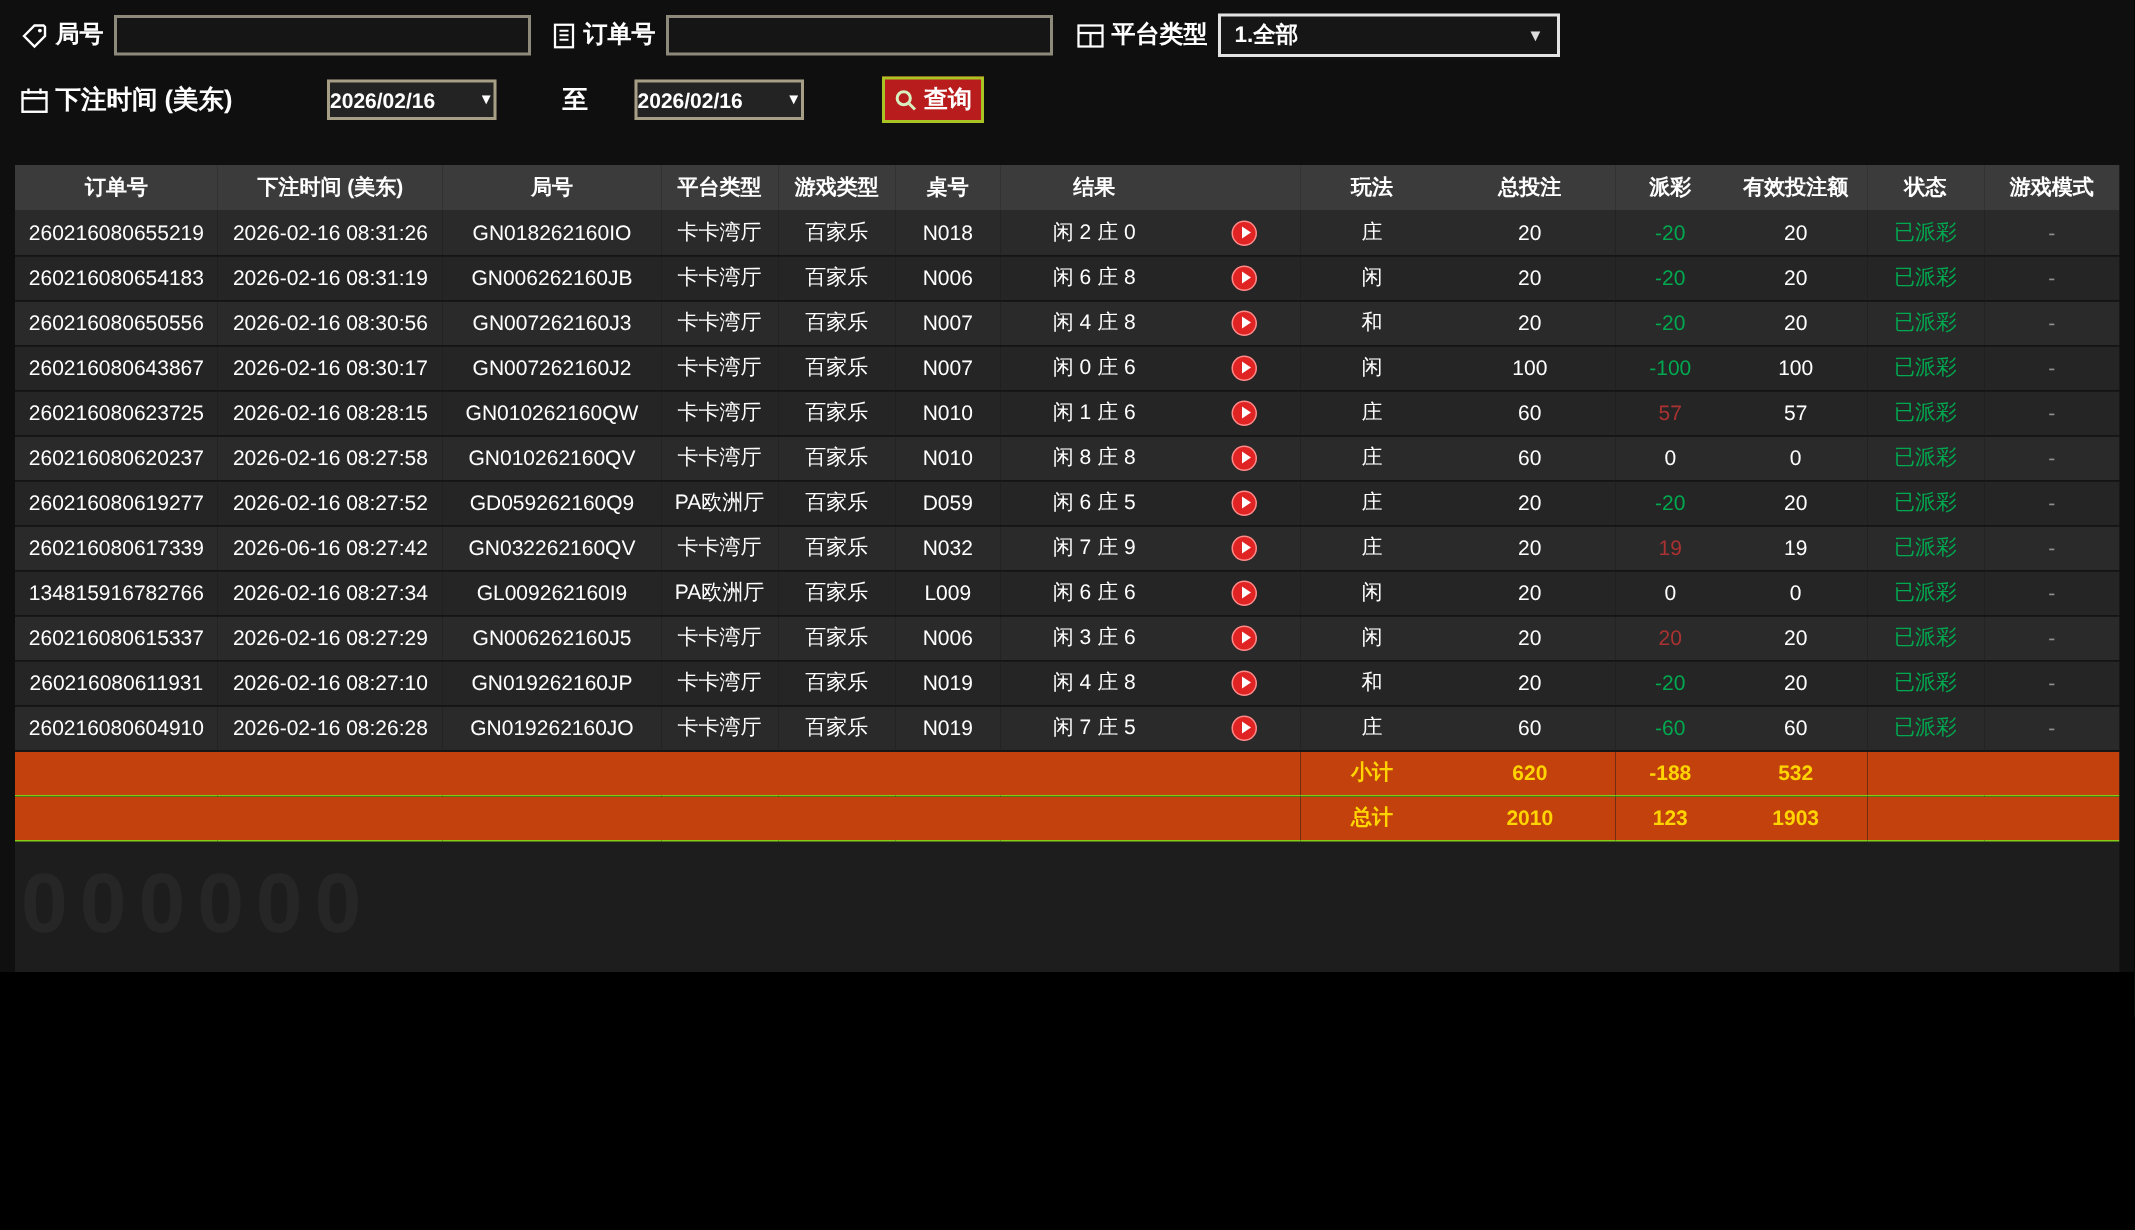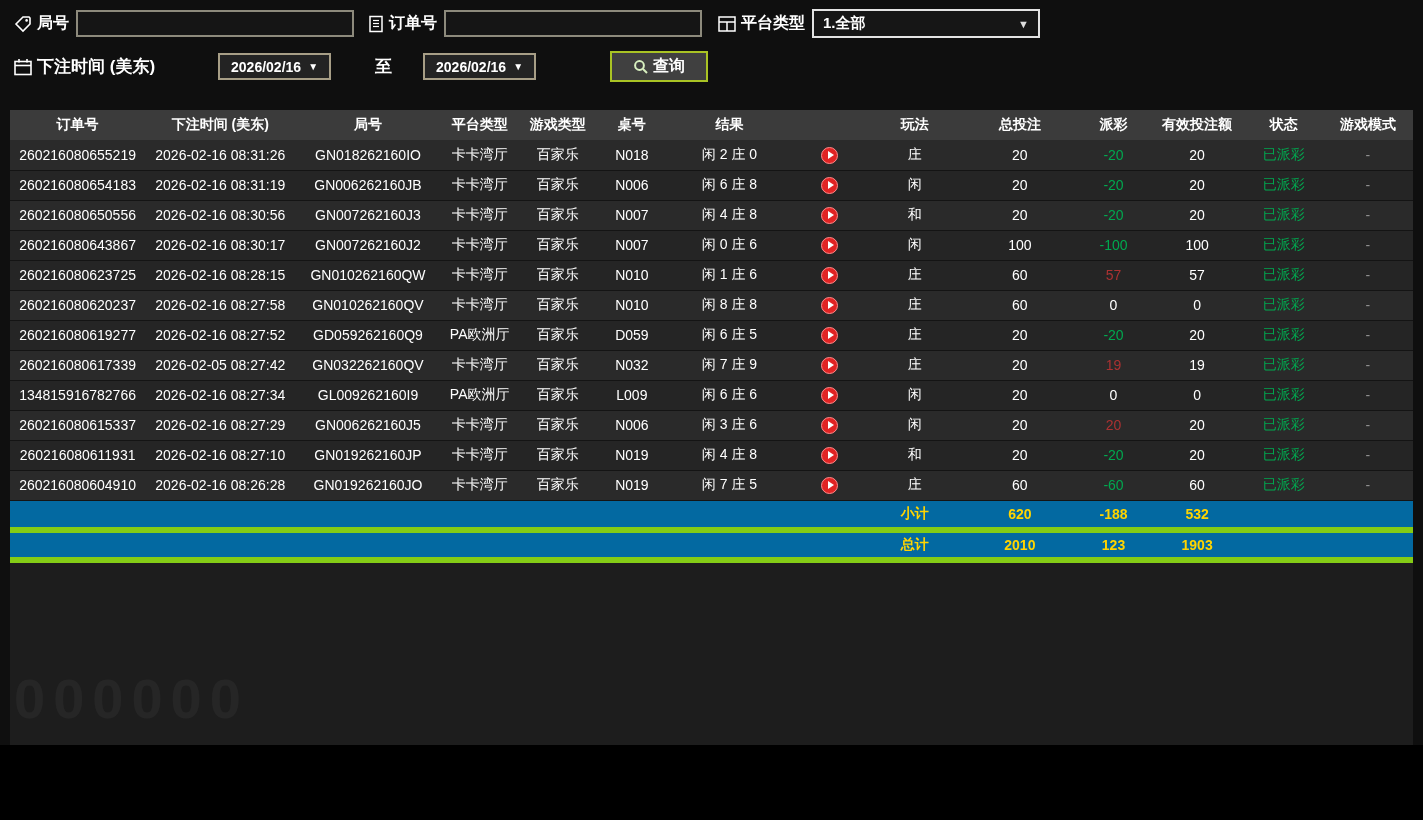--- a/index.html
+++ b/index.html
@@ -1,18 +1,18 @@
 <!DOCTYPE html>
 <html><head>
 <meta charset="utf-8">
 <style>
   * { margin:0; padding:0; box-sizing:border-box; }
   html,body { background:#000; }
   .page {
-    position:relative; width:1423px; height:745px; overflow:hidden;
+    position:relative; width:1423px; height:648px; overflow:hidden;
     background:#0f0f0f; color:#fff;
     font-family:"Liberation Sans","DejaVu Sans",sans-serif;
   }
   .watermark {
     position:absolute; bottom:14px; left:14px; font-size:56px; font-weight:bold;
     letter-spacing:8px; color:rgba(255,255,255,0.045); pointer-events:none;
   }
   
   .filter-row { display:flex; align-items:center; }
   .row1 { padding:9px 14px 2px 14px; }
@@ -30,30 +30,30 @@
   .grp3 { margin-left:16px; }
   .dropdown {
     width:228px; height:29px; border:2px solid #e3e3e3; background:#161616;
     display:flex; align-items:center; padding:0 9px; font-size:15px; font-weight:bold;
     cursor:pointer;
   }
   .dropdown .dd-arrow { margin-left:auto; font-size:11px; color:#ddd; }
   .bet-time-label { font-size:17px; }
   .date-field {
     width:113px; height:27px; border:2px solid #a79e86; background:#232323;
-    display:flex; align-items:center; justify-content:center; gap:7px;
+    display:flex; align-items:center; justify-content:space-between; gap:7px;
     font-size:14px; font-weight:bold; cursor:pointer;
   }
   .df1 { margin-left:56px; }
   .to-label { margin-left:44px; font-size:17px; font-weight:bold; }
   .df2 { margin-left:31px; }
   .query-btn {
-    margin-left:74px; height:31px; border:2px solid #a9c324; background:#404040;
+    margin-left:52px; height:31px; border:2px solid #a9c324; background:#b91c1c;
     color:#fff; font-weight:bold; font-size:16px; display:flex; align-items:center;
-    padding:0 21px; gap:4px; cursor:pointer; font-family:inherit;
+    padding:0 6px; gap:4px; cursor:pointer; font-family:inherit;
   }
   
   .table-wrap { margin:24px 10px 0 10px; height:672px; background:#1d1d1d; overflow:hidden; }
   table { width:100%; border-collapse:collapse; table-layout:fixed; }
   thead th {
     background:#3b3b3b; height:30px; font-size:14px; font-weight:bold;
     color:#fff; text-align:center; white-space:nowrap;
   }
   td { height:30px; text-align:center; white-space:nowrap; overflow:hidden; font-size:14px; }
   .data-row { border-bottom:1px solid #141414; }
@@ -66,21 +66,21 @@
   .dim { color:#8f8f8f; }
   .play-btn {
     display:inline-flex; width:17px; height:17px; border-radius:50%;
     background:#e02424; align-items:center; justify-content:center;
     vertical-align:middle; cursor:pointer; border:1px solid #ff8a8a;
   }
   .tri {
     width:0; height:0; margin-left:3px;
     border-left:6px solid #fff; border-top:4px solid transparent; border-bottom:4px solid transparent;
   }
-  .summary-row { background:#0369a1; border-bottom:6px solid #84cc16; }
+  .summary-row { background:#c2410c; border-bottom:1px solid #84cc16; }
   .summary-row td { color:#ffd400; font-weight:bold; }
   
   .footer { display:flex; align-items:center; height:34px; padding:0 18px; font-size:14px; }
   .per-page { margin-left:846px; }
   .grand-count { margin-left:84px; }
   .pagination { margin-left:76px; display:flex; align-items:center; gap:9px; }
   .pg-btn { font-size:13px; line-height:1; cursor:pointer; display:inline-flex; align-items:center; }
   .pg-enabled { color:#e8e8e8; }
   .pg-disabled { color:#555; cursor:default; }
   .pg-bar { display:inline-block; width:2px; height:11px; background:currentColor; }
@@ -327,21 +327,21 @@
               </span></td>
             <td>庄</td>
             <td>20</td>
             <td class="pay-green">-20</td>
             <td>20</td>
             <td class="status-green">已派彩</td>
             <td class="dim">-</td>
           </tr>
           <tr class="data-row row-even">
             <td>260216080617339</td>
-            <td>2026-02-05 08:27:42</td>
+            <td>2026-06-16 08:27:42</td>
             <td>GN032262160QV</td>
             <td>卡卡湾厅</td>
             <td>百家乐</td>
             <td>N032</td>
             <td>闲 7 庄 9</td>
             <td><span class="play-btn">
                 <span class="tri"></span>
               </span></td>
             <td>庄</td>
             <td>20</td>

